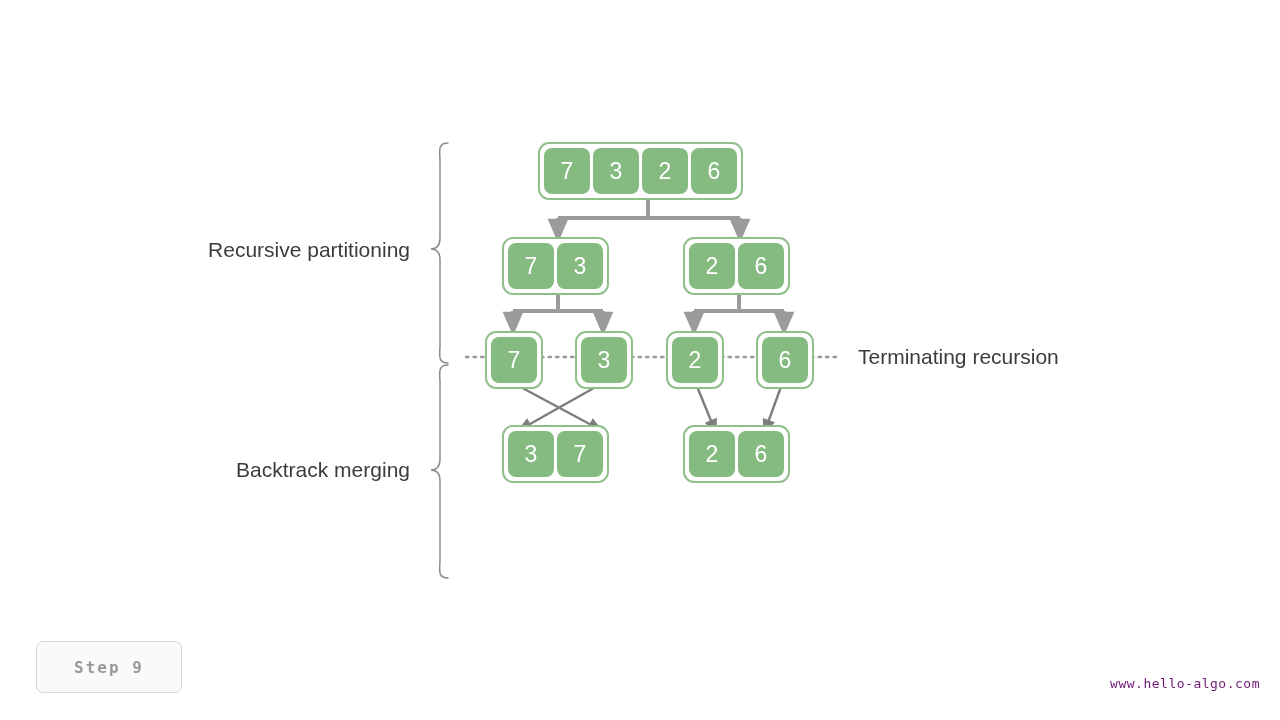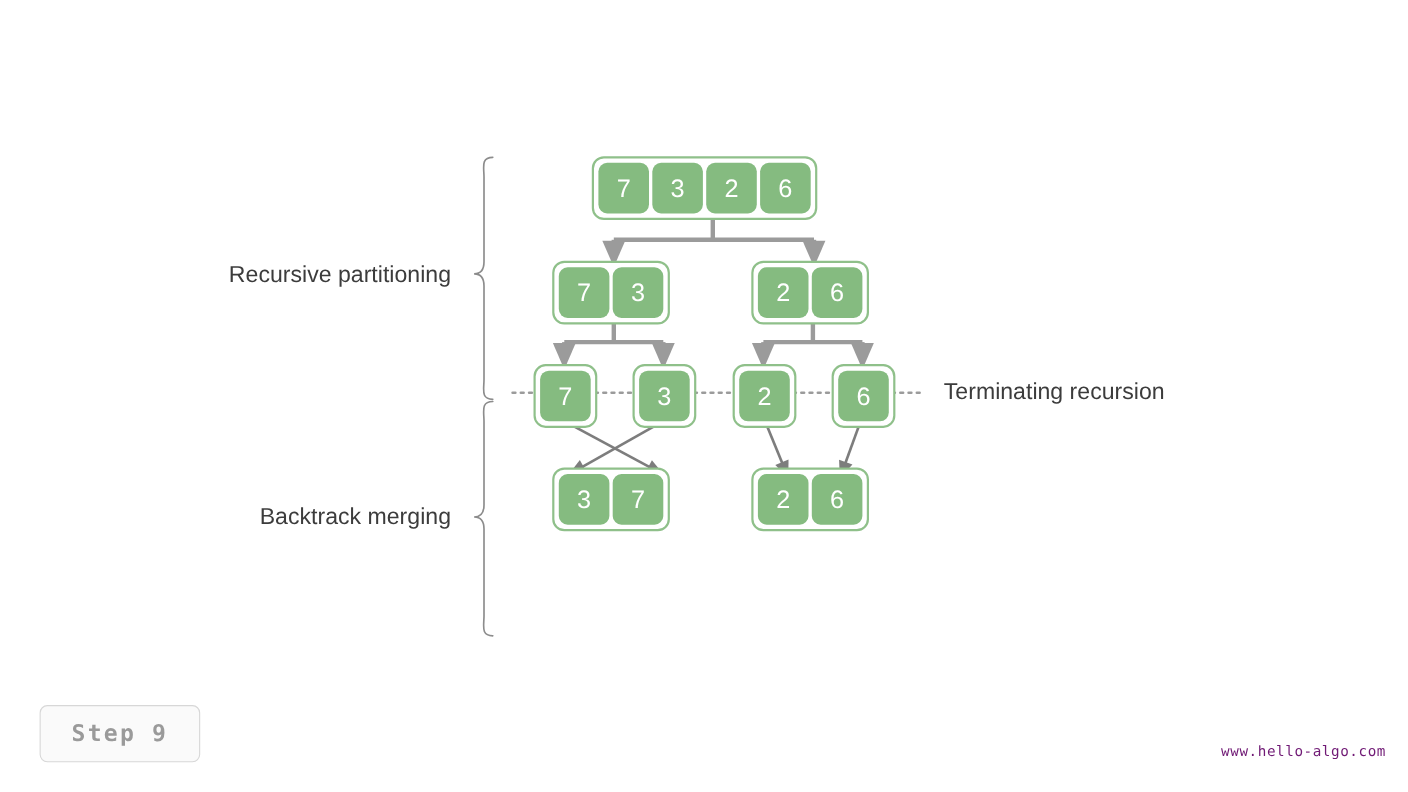--- a/index.html
+++ b/index.html
@@ -77,21 +77,21 @@
     width: 146px;
     height: 52px;
     box-sizing: border-box;
     border: 1px solid #d7d7d7;
     border-radius: 7px;
     background: #fafafa;
     display: flex;
     align-items: center;
     justify-content: center;
     font-family: "DejaVu Sans Mono", monospace;
-    font-size: 21px;
+    font-size: 16px;
     font-weight: bold;
     letter-spacing: 2px;
     color: #9a9a9a;
     user-select: none;
   }
   
   #watermark {
     position: absolute;
     right: 20px;
     top: 676px;

